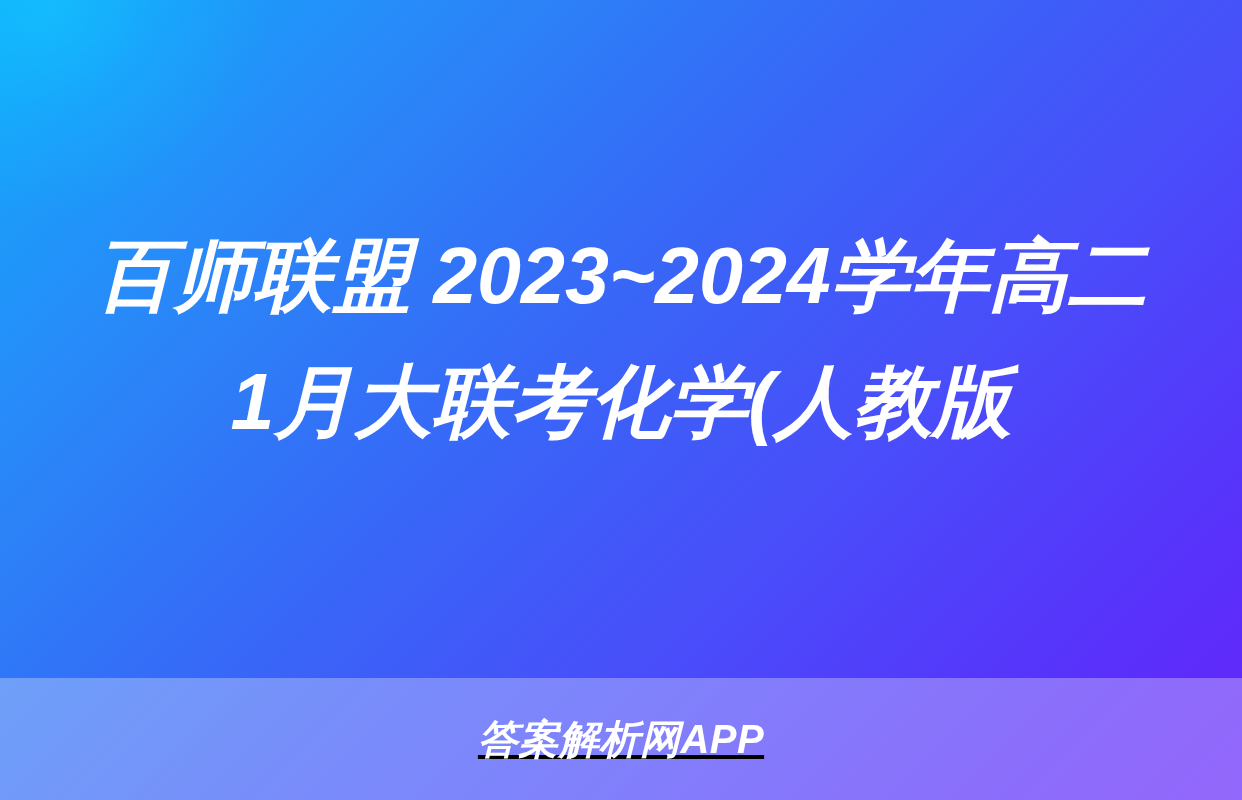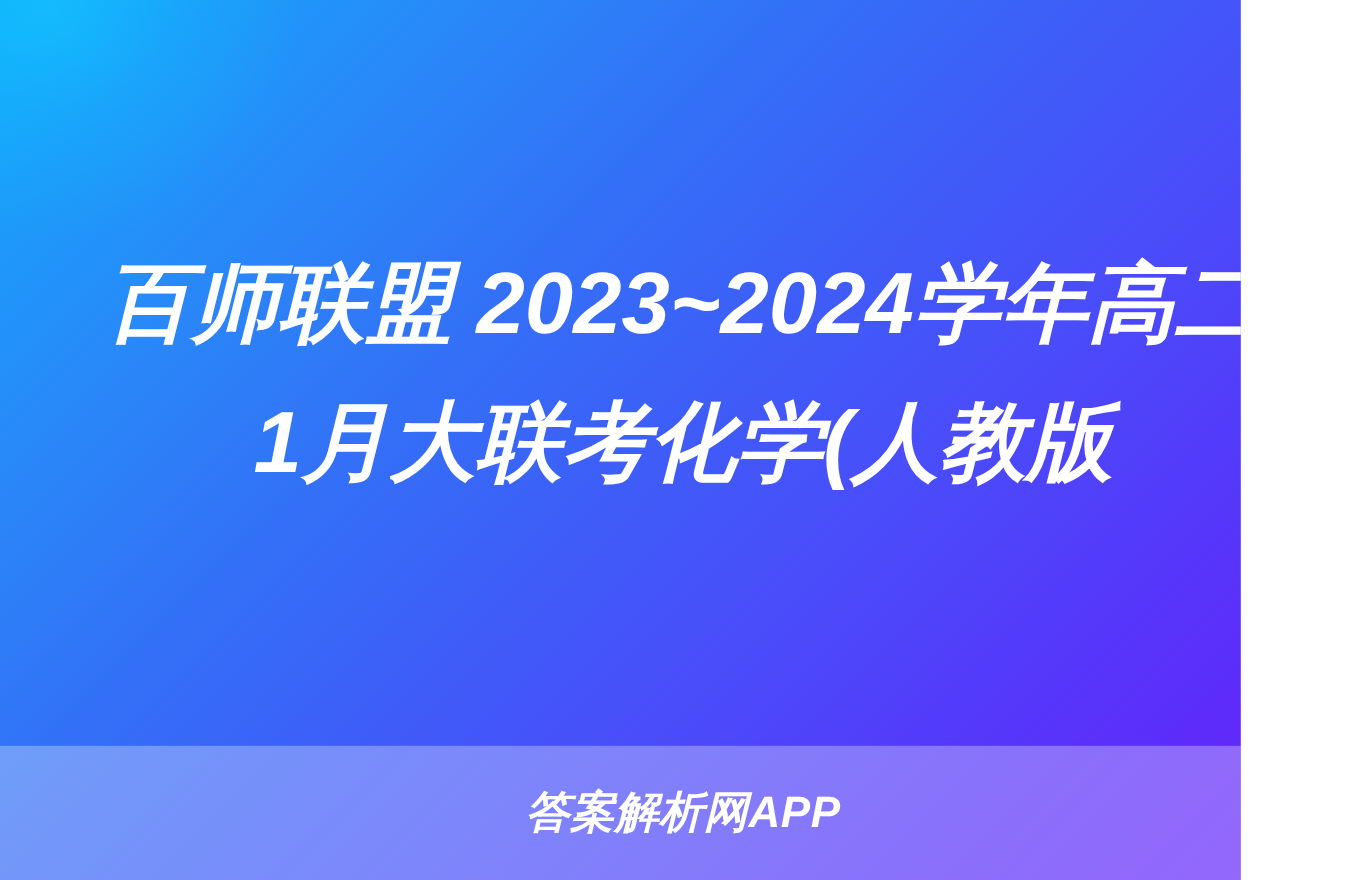--- a/index.html
+++ b/index.html
@@ -10,21 +10,21 @@
   body {
     width: 1242px;
     height: 800px;
     overflow: hidden;
     font-family: "Liberation Sans", "DejaVu Sans", sans-serif;
   }
 
   
   .poster {
     position: relative;
-    width: 1128px;
+    width: 1242px;
     height: 800px;
     overflow: hidden;
     
     background: linear-gradient(135deg,
                 #0FB0FB 0%,
                 #1C9BFA 10%,
                 #2A86F8 24%,
                 #3370F7 38%,
                 #3E5DF8 52%,
                 #4A4CFA 66%,
@@ -82,20 +82,21 @@
   .footer-band {
     position: absolute;
     left: 0;
     top: 678px;
     width: 1242px;
     height: 122px;
     background: rgba(255, 255, 255, 0.30);
     display: flex;
     align-items: center;
     justify-content: center;
+    text-decoration: underline;
   }
 
   .footer-text {
     color: #FFFFFF;
     font-family: "Liberation Sans", "DejaVu Sans", sans-serif;
     font-size: 40px;
     font-weight: 700;
     font-style: italic;
     line-height: 1;
     letter-spacing: 0.5px;

